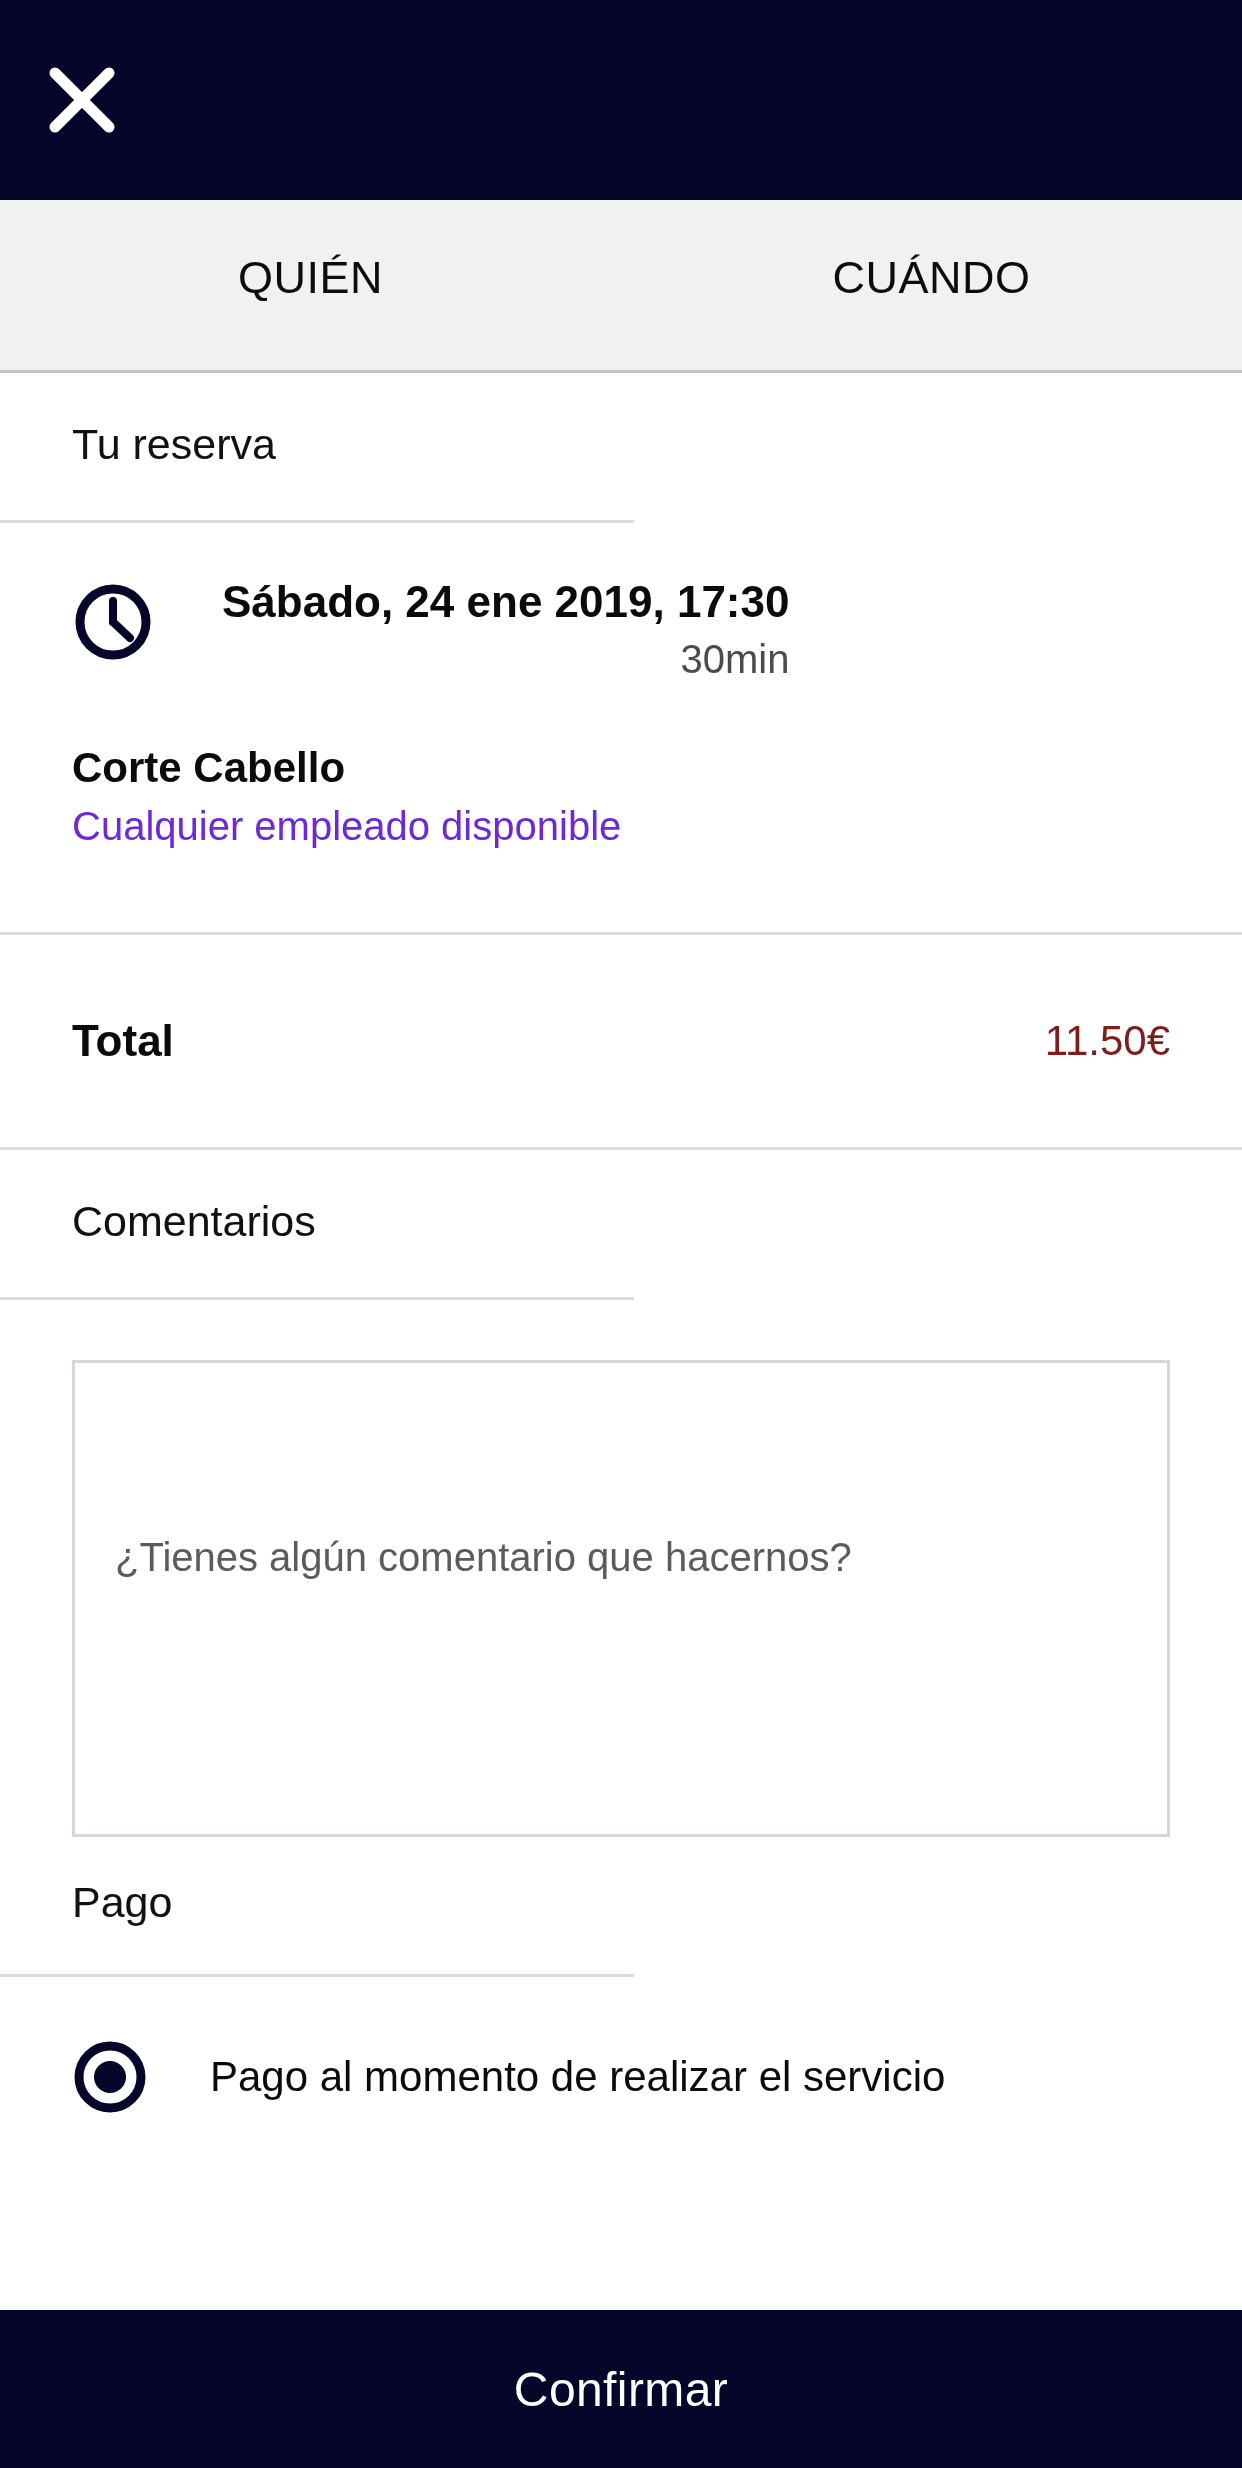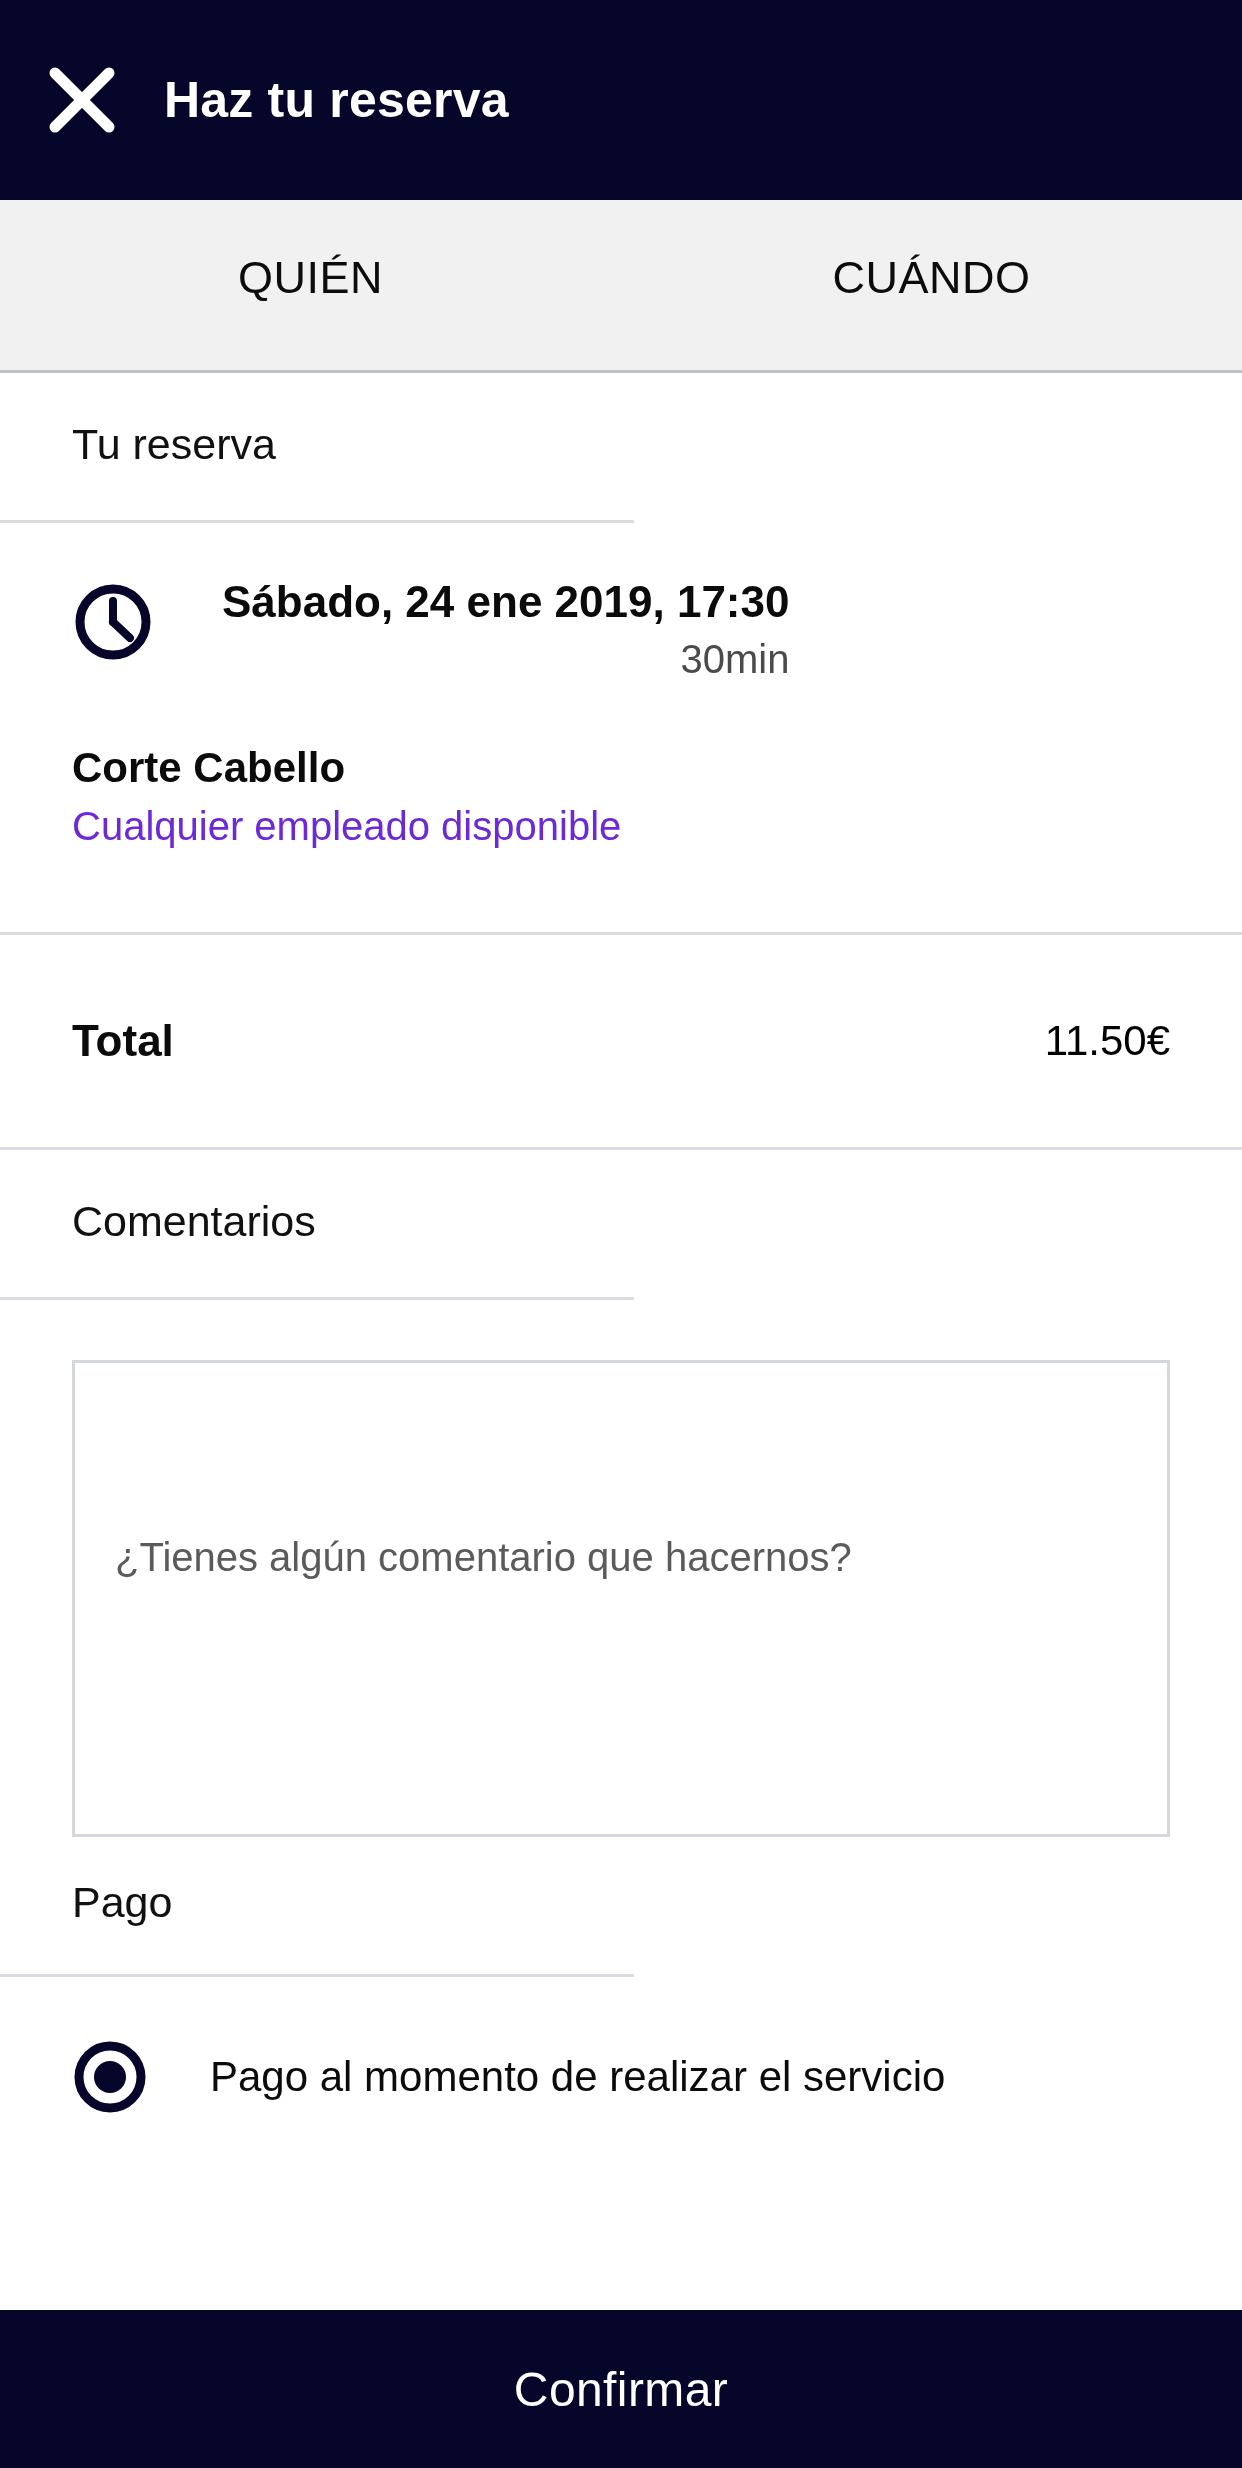--- a/index.html
+++ b/index.html
@@ -170,21 +170,21 @@
     height: 212px;
     box-sizing: border-box;
   }
   .total-label {
     font-size: 44px;
     font-weight: bold;
     color: #0b0b0b;
   }
   .total-value {
     font-size: 42px;
-    color: #000000;
+    color: #7f1d1d;
   }
 
   
   .comment-area-wrap {
     padding: 60px 72px 0 72px;
   }
   .comment-box {
     width: 100%;
     height: 477px;
     box-sizing: border-box;
@@ -247,21 +247,20 @@
 
   <div class="header">
     <div class="close-btn">
       <span>
         <svg width="74" height="74" viewBox="0 0 74 74" aria-hidden="true">
           <line x1="10" y1="10" x2="64" y2="64" stroke="#ffffff" stroke-width="11" stroke-linecap="round"></line>
           <line x1="64" y1="10" x2="10" y2="64" stroke="#ffffff" stroke-width="11" stroke-linecap="round"></line>
         </svg>
       </span>
     </div>
-    <div class="header-title">Haz tu reserva</div>
   </div>
 
   <div class="tabbar">
     <div class="tab">
       <span>QUIÉN</span>
     </div>
     <div class="tab">
       <span>CUÁNDO</span>
     </div>
   </div>

